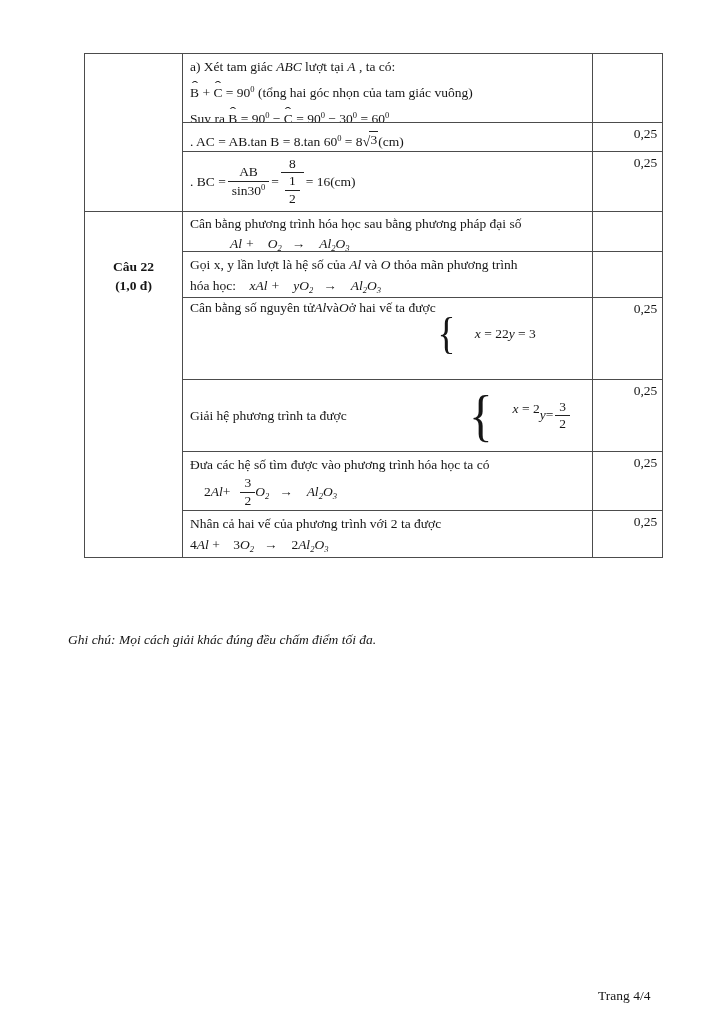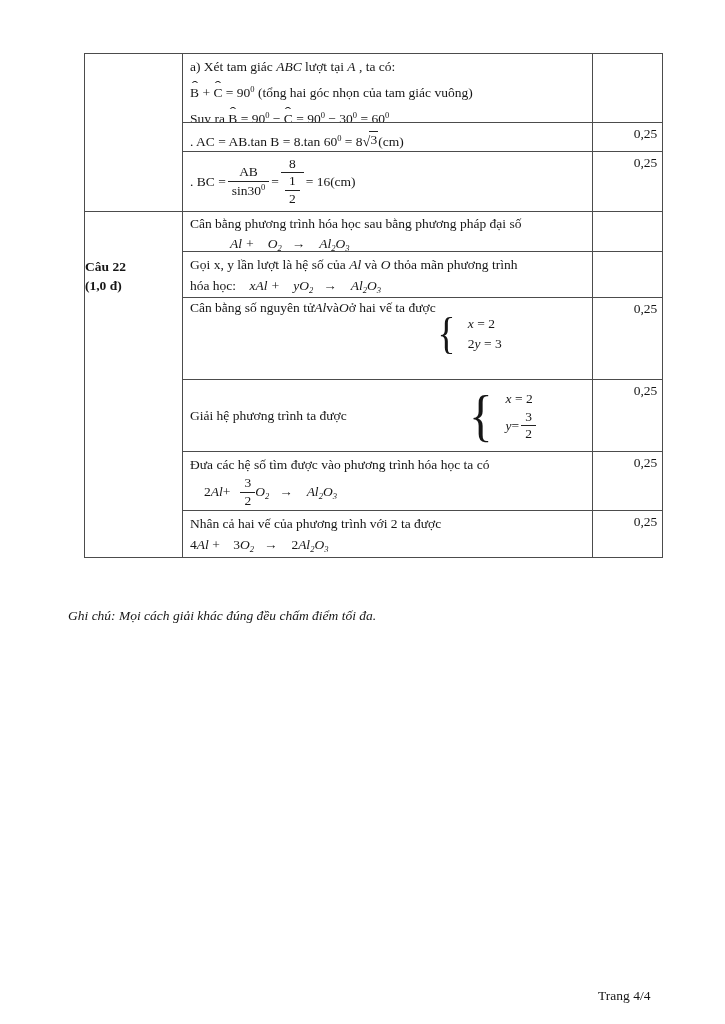--- a/index.html
+++ b/index.html
@@ -15,21 +15,21 @@
   
   .answer-table {
     position:absolute; left:84px; top:53px; width:579px;
     border:1px solid #4c4c4c; display:flex; flex-direction:column;
     background:#fff;
   }
   .block { display:flex; }
   .block.b2 { border-top:1px solid #4c4c4c; }
   .label-col {
     flex:0 0 98px; border-right:1px solid #4c4c4c;
-    text-align:left; font-weight:bold; line-height:19px;font-family:Liberation Serif, serif;
+    text-align:center; font-weight:bold; line-height:19px;font-family:Liberation Serif, serif;
   }
   .label-col .lab-inner { padding-top:45px; }
   .rows-col { flex:1 1 auto; display:flex; flex-direction:column; }
   .trow { display:flex; }
   .trow + .trow { border-top:1px solid #4c4c4c; }
   .ccell { flex:1 1 auto; padding:2px 6px 2px 7px; overflow:hidden; }
   .scell { flex:0 0 70px; border-left:1px solid #4c4c4c; text-align:center; padding-top:3px;padding-left:36px; }
 
   .tline  { line-height:22px; white-space:nowrap; }
   .tline2 { line-height:20px; white-space:nowrap; }
@@ -43,28 +43,28 @@
   .frac { display:inline-flex; flex-direction:column; align-items:center; vertical-align:middle; margin:0 2px; text-align:center; }
   .frac .num { padding:0 4px; line-height:1.2; }
   .frac .den { padding:0 4px; line-height:1.2; border-top:1px solid #222; }
   .sqrt { display:inline-flex; align-items:flex-start; }
   .sqrt .sign { margin-right:-1px; font-size:1.05em; }
   .sqrt .radix { border-top:1px solid #222; line-height:1.2; padding:0 1px; }
   .sys { display:inline-flex; align-items:center; }
   .brace { line-height:0.85; font-weight:400; transform:scaleX(0.85); display:inline-block; }
   .b42 { font-size:44px; }
   .b58 { font-size:58px; }
-  .eqs { display:inline-flex; flex-direction:column; justify-content:center; align-items:flex-start; margin-left:11px; }
+  .eqs { display:inline-flex; flex-direction:row; justify-content:center; align-items:flex-start; margin-left:18px; }
   .eqs .eline { line-height:20px; }
   .vmid { display:flex; align-items:center; height:100%; }
   .g10 { display:inline-block; width:10px; }
   .g14 { display:inline-block; width:14px; }
 
   
-  .note   { position:absolute; left:68px;  top:608px; font-style:italic; white-space:nowrap; }
+  .note   { position:absolute; left:68px;  top:632px; font-style:italic; white-space:nowrap; }
   .footer { position:absolute; left:598px; top:951px; white-space:nowrap;margin-top:37px; }
 </style>
 </head>
 <body>
 
 <div class="sheet">
 
   <div class="answer-table">
 
     <div class="block b1">

